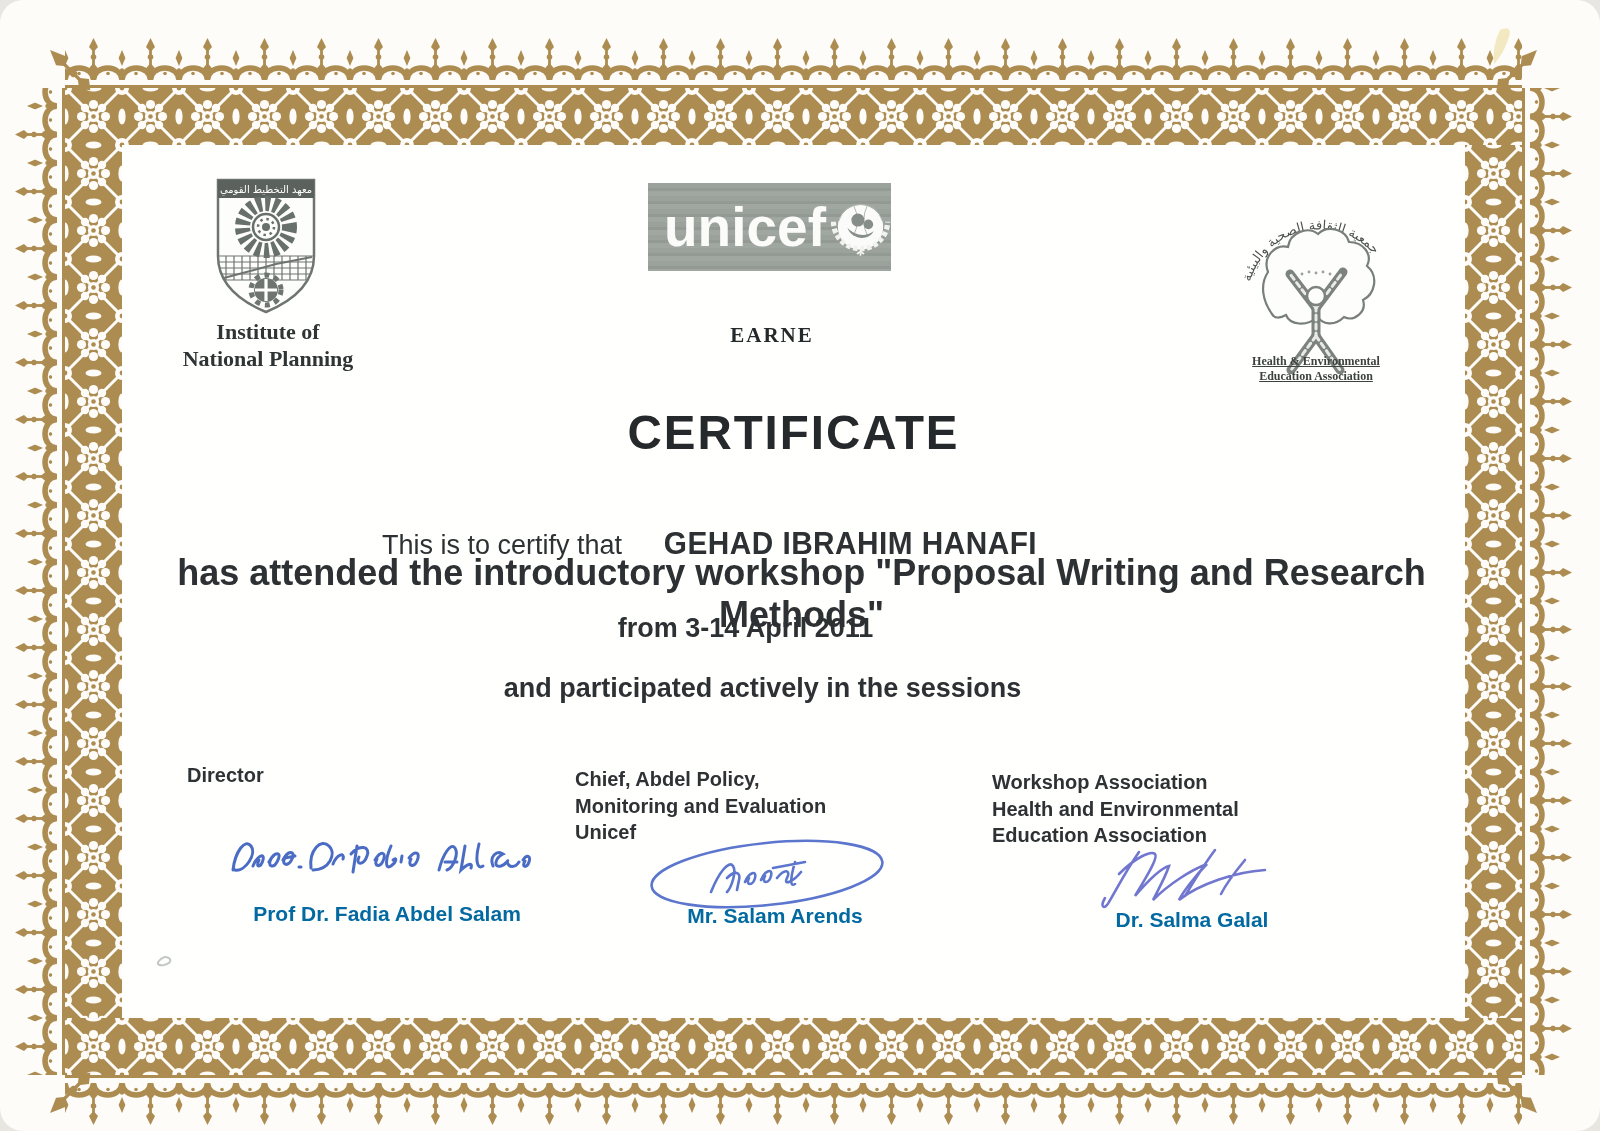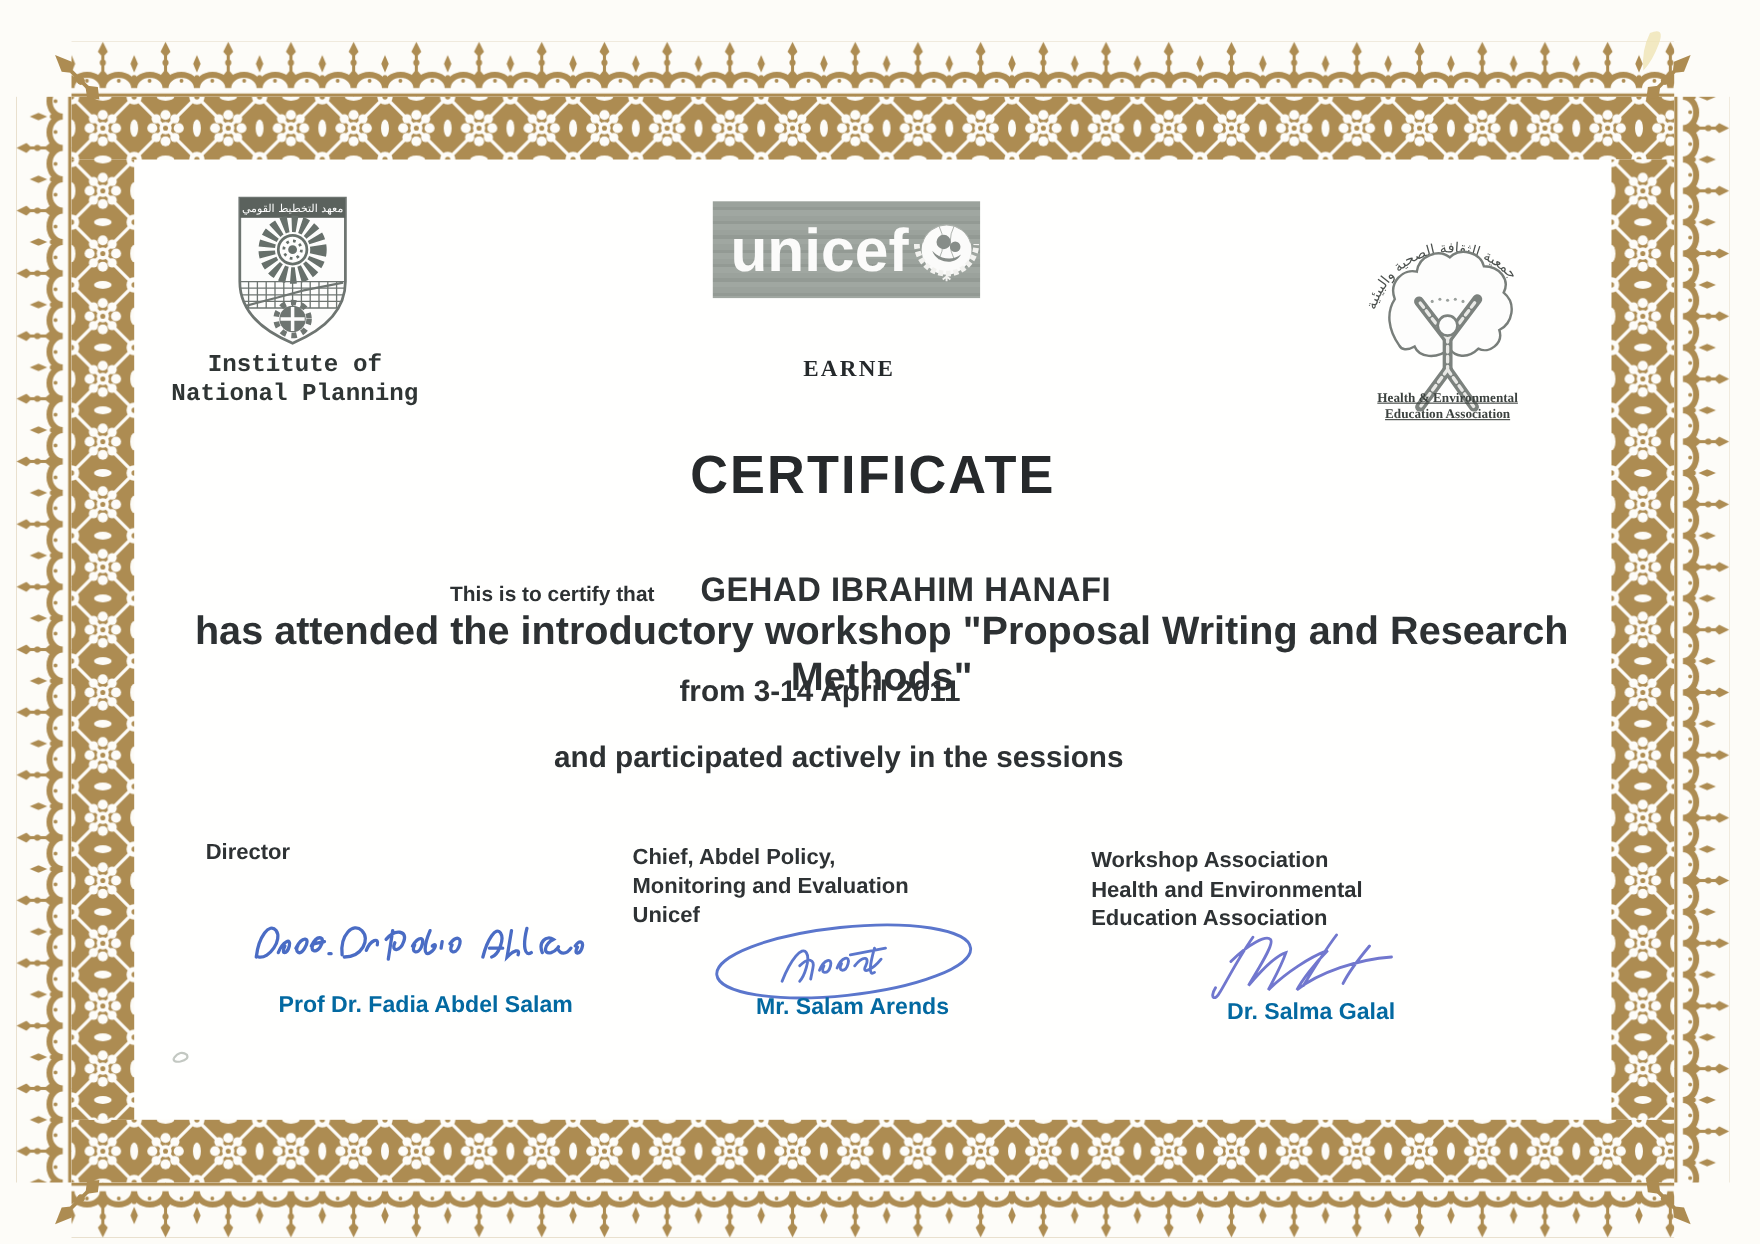--- a/index.html
+++ b/index.html
@@ -1,24 +1,24 @@
 <!DOCTYPE html>
 <html><head>
 <meta charset="utf-8">
 <style>
   html,body{margin:0;padding:0;}
   body{font-family:"Liberation Sans",sans-serif;background:#e8e6e0;}
-  .page{position:relative;width:1600px;height:1131px;background:#fdfcf8;overflow:hidden;}
+  .page{position:relative;width:1600px;height:1131px;background:#fdfcf8;overflow:hidden;border-radius:23px;}
   .abs{position:absolute;}
   .center-line{left:122px;width:1343px;text-align:center;color:#2d3133;}
-  .logo-caption{font-family:Liberation Mono, monospace;font-weight:bold;color:#2f3534;text-align:center;line-height:27px;font-size:22px;}
+  .logo-caption{font-family:Liberation Serif, serif;font-weight:bold;color:#2f3534;text-align:center;line-height:27px;font-size:22px;}
   .title{font-size:49px;font-weight:bold;letter-spacing:2px;color:#26292b;transform:scaleX(.97);}
   .body-line{font-size:36px;font-weight:bold;}
   .certify-row{display:flex;justify-content:center;align-items:baseline;gap:34px;transform:translateX(-80px);}
-  .certify-prefix{font-size:19px;font-weight:bold;margin-top:44px;}
+  .certify-prefix{font-size:27px;font-weight:normal;margin-top:44px;}
   .recipient{font-size:31px;font-weight:bold;letter-spacing:.5px;transform:scaleX(.96);}
   .sig-col{text-align:left;color:#2e3234;}
   .sig-role{font-size:20px;font-weight:bold;line-height:26.5px;}
   .sig-name{font-size:21px;font-weight:bold;color:#0369a1;}
   .unicef-box{left:648px;top:183px;width:243px;height:88px;
     background:repeating-linear-gradient(180deg,#9ba29c 0 5px,#939a94 5px 8px,#a0a7a1 8px 13px);
     display:flex;align-items:center;}
   .unicef-word{color:#fbfbfa;font-weight:bold;font-size:55px;letter-spacing:0px;margin-left:16px;line-height:1;}
   .earne{font-family:"Liberation Serif",serif;font-weight:bold;font-size:21px;letter-spacing:2px;color:#25292b;text-align:center;}
   .heea-caption{font-family:"Liberation Serif",serif;font-weight:bold;font-size:12px;line-height:15px;color:#3c423f;text-align:center;text-decoration:underline;}

